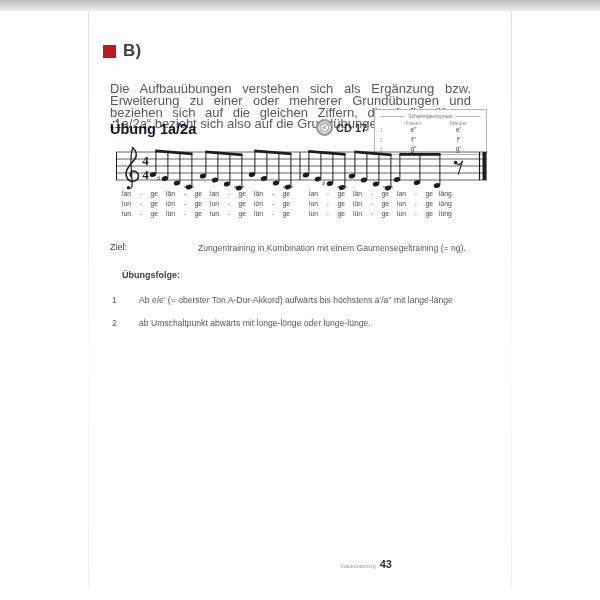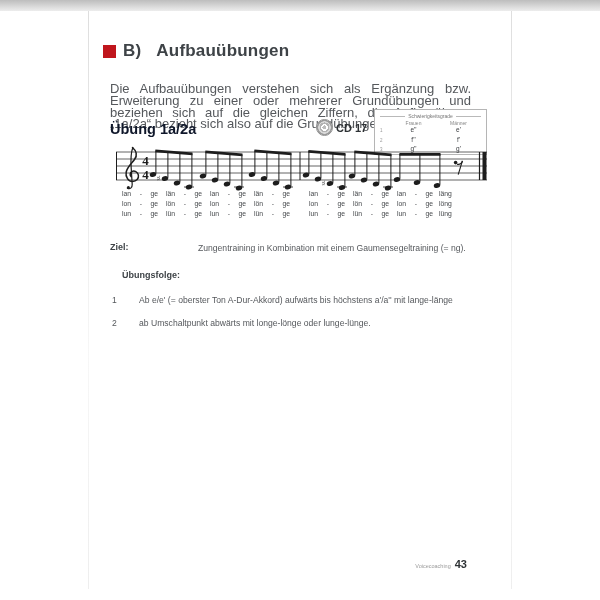--- a/index.html
+++ b/index.html
@@ -40,46 +40,45 @@
   .cd-label{font-size:11px;font-weight:bold;color:#2e3235;}
 
   .staff-wrap{position:absolute;left:116px;top:146px;}
 
   .lyrics{position:absolute;left:118px;top:188px;width:356px;}
   .lyr-row{display:flex;height:10px;font-size:6.8px;color:#46494c;align-items:center;}
   .lyr-cell{width:44px;display:flex;justify-content:space-between;padding:0 4px;box-sizing:border-box;}
   .lyr-cell.single{width:26px;padding:0 0 0 2px;justify-content:flex-start;}
   .lyr-cell.gapped{margin-left:11px;}
 
-  .ziel-label{position:absolute;left:110px;top:242px;font-size:9px;font-weight:bold;color:#3e4347;}
+  .ziel-label{position:absolute;left:110px;top:242px;font-size:9px;font-weight:normal;color:#3e4347;}
   .ziel-text{position:absolute;left:152px;top:242.5px;font-size:8.6px;color:#55585c;white-space:nowrap;margin-left:46px;}
 
   .folge-label{position:absolute;left:110px;top:270px;font-size:9px;font-weight:bold;color:#3e4347;padding-left:12px;}
   .item-num{position:absolute;left:112px;font-size:8.6px;color:#55585c;}
   .item-text{position:absolute;left:139px;font-size:8.6px;color:#55585c;white-space:nowrap;}
   .i1{top:295px;} .i2{top:318px;}
 
-  .footer{position:absolute;left:0;top:558px;width:467px;display:flex;
+  .footer{position:absolute;left:0;top:558px;width:392px;display:flex;
     justify-content:flex-end;align-items:baseline;gap:4px;}
   .footer-book{font-size:5.5px;color:#9a9a9a;}
   .footer-num{font-size:11px;font-weight:bold;color:#2e3235;}
 </style>
 </head>
 <body>
 
 <div class="page">
   <div class="topband"></div>
   <div class="pageedge edge-l"></div>
   <div class="pageedge edge-r"></div>
 
   <div class="heading">
     <div class="redsq" style="background: rgb(192, 22, 29);"></div>
     <div class="heading-row">
       <span>B)</span>
-      <span>Aufbauübungen</span>
     </div>
   </div>
 
   <p class="intro">Die Aufbauübungen verstehen sich als Ergänzung bzw. Erweiterung zu einer oder mehrerer Grundübungen und beziehen sich auf die gleichen Ziffern, die Aufbauübung „1a/2a“ bezieht sich also auf die Grundübungen 1 und 2.</p>
 
   <div class="dtable">
     <div class="dt-title">
       <span class="ln"></span>
       <span class="txt">Schwierigkeitsgrade</span>
       <span class="ln"></span>

